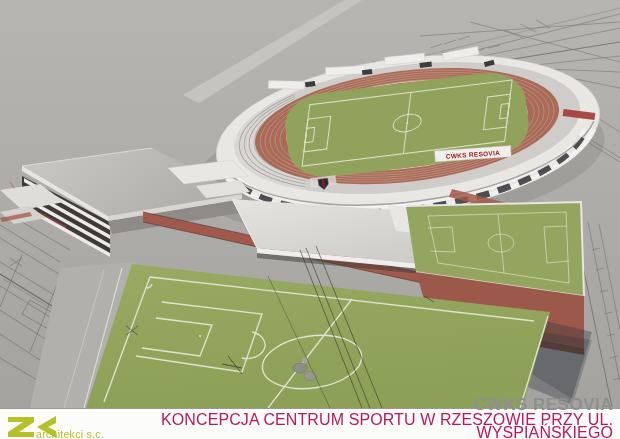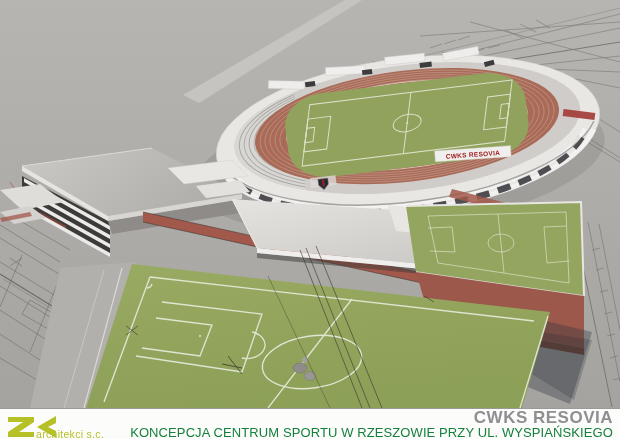--- a/index.html
+++ b/index.html
@@ -17,21 +17,21 @@
   .logo-glyphs{display:block;}
   .logo-name{
     color:#b5c127;font-size:10.5px;font-weight:400;margin-left:30px;margin-top:-9px;
     letter-spacing:.3px;
   }
   .titles{text-align:right;margin-right:7px;margin-top:1px;}
   .footer-title{
     color:#8d8f91;font-weight:700;font-size:17px;line-height:16px;letter-spacing:.5px;
   }
   .footer-subtitle{
-    color:#15803d;font-size:13px;line-height:13px;letter-spacing:.1px;
+    color:#be185d;font-size:16px;line-height:13px;letter-spacing:.1px;
   }
 </style>
 </head>
 <body>
 
 <svg class="scene" viewBox="0 0 620 408">
   <defs>
     <linearGradient id="bgGrad" x1="0" y1="0" x2="0" y2="1">
       <stop offset="0" stop-color="#b7b5b2"></stop>
       <stop offset="0.55" stop-color="#adaba8"></stop>

